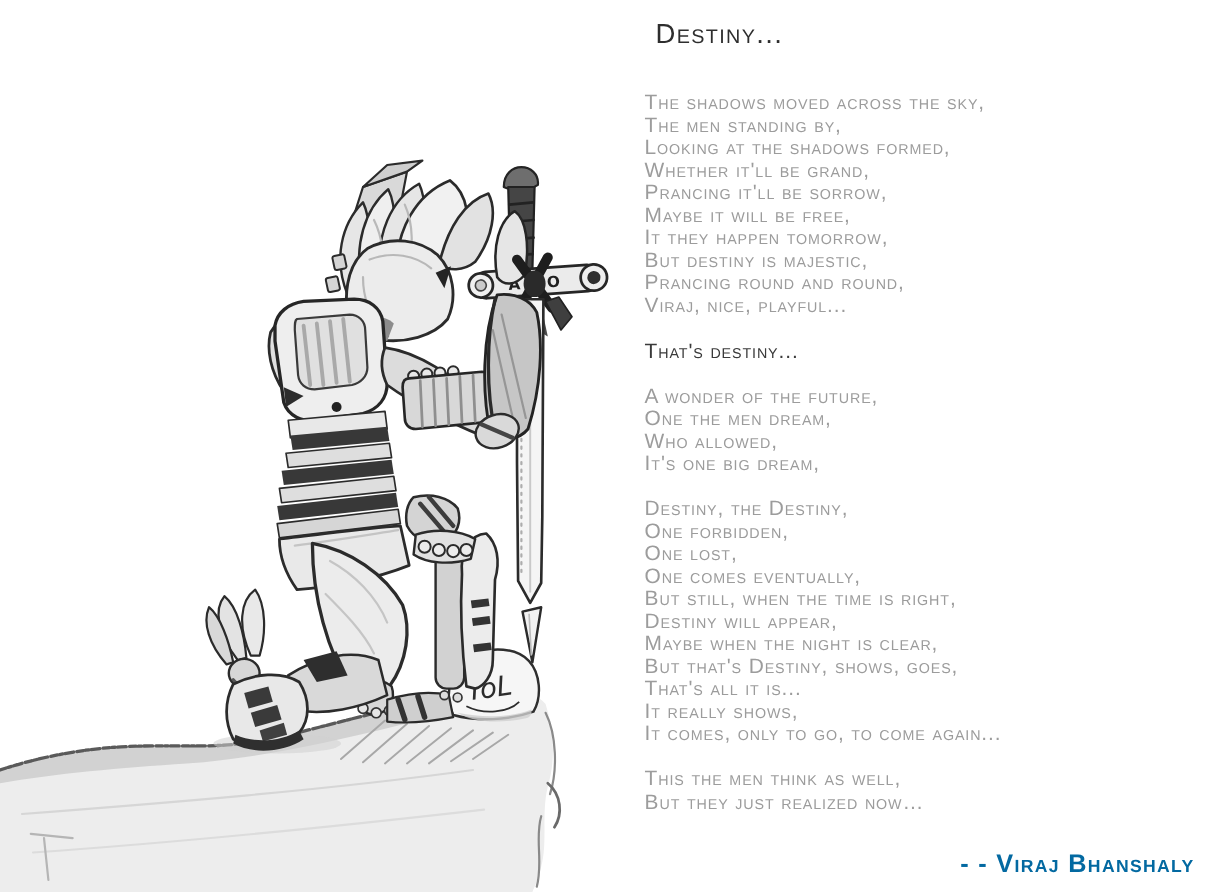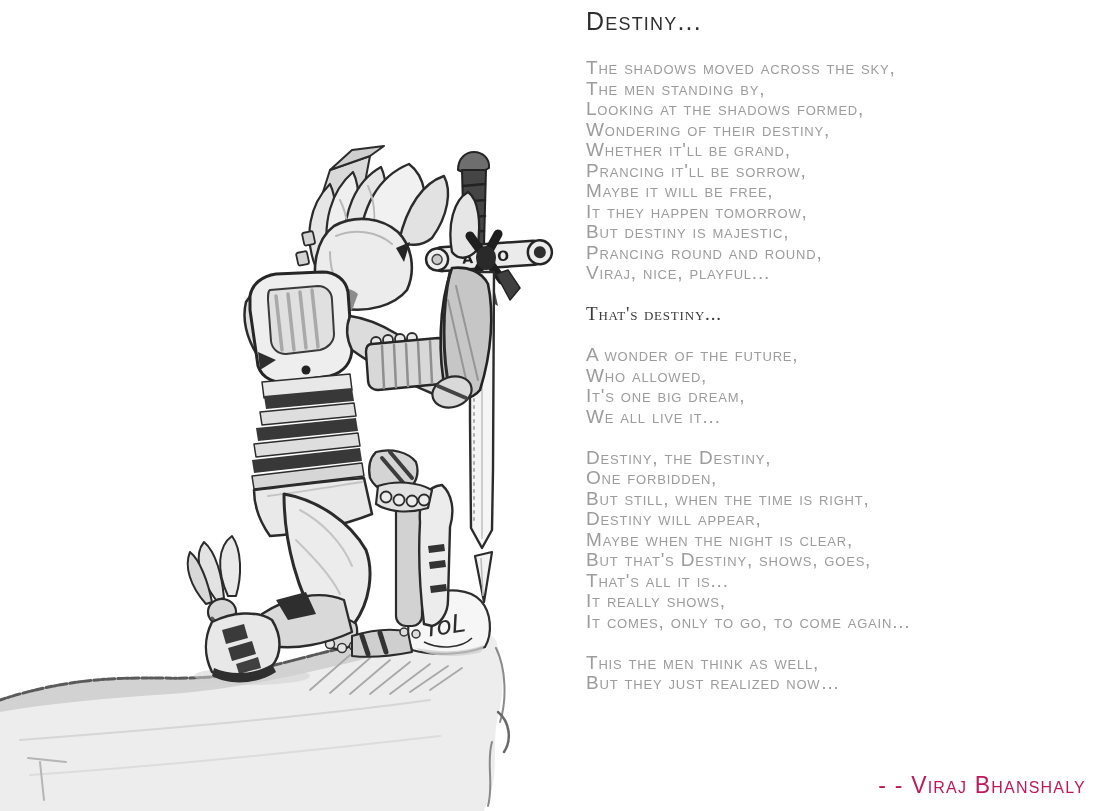--- a/index.html
+++ b/index.html
@@ -1,26 +1,26 @@
 <!DOCTYPE html>
 <html><head>
 <meta charset="utf-8">
 <style>
   html,body{margin:0;padding:0;background:#fff;}
   .page{position:relative;width:1100px;height:811px;background:#fff;overflow:hidden;
         font-family:"Liberation Sans",sans-serif;}
   .sketch{position:absolute;left:0;top:0;}
   .poem-col{position:absolute;left:586px;top:6px;width:505px;font-variant:small-caps;}
-  .title{font-size:25px;font-weight:400;color:#2e2e2e;letter-spacing:1.2px;margin:0;line-height:30px;}
+  .title{font-size:25px;font-weight:400;color:#2e2e2e;letter-spacing:1.2px;margin:10px;line-height:30px;}
   .stanza{margin:20.5px 0;font-size:19px;line-height:20.5px;color:#9c9c9c;letter-spacing:0.8px;font-weight:400;}
-  .stanza.first{margin-top:22px;}
+  .stanza.first{margin-top:38px;}
   .stanza .line{display:block;}
-  .interlude{color:#3a3a3a;font-family:Liberation Serif, serif;}
-  .signature{position:absolute;top:772px;right:14px;font-size:23px;color:#be185d;
-             letter-spacing:1.2px;font-variant:small-caps;font-weight:400;}
+  .interlude{color:#3a3a3a;}
+  .signature{position:absolute;top:772px;right:14px;font-size:23px;color:#0369a1;
+             letter-spacing:1.2px;font-variant:small-caps;font-weight:700;}
   svg text.handwriting{font-family:"DejaVu Sans",sans-serif;font-style:italic;}
   svg text.engraving{font-family:"DejaVu Sans",sans-serif;font-weight:bold;}
 </style>
 </head>
 <body>
 
 <div class="page">
 
   <svg class="sketch" width="585" height="811" viewBox="0 0 585 811">
 
@@ -209,44 +209,45 @@
     </g>
   </svg>
 
   <div class="poem-col">
     <h1 class="title">Destiny...</h1>
 
     <p class="stanza first">
       <span class="line">The shadows moved across the sky,</span>
       <span class="line">The men standing by,</span>
       <span class="line">Looking at the shadows formed,</span>
-      <span class="line">Wondering of their destiny,</span>
       <span class="line">Whether it'll be grand,</span>
       <span class="line">Prancing it'll be sorrow,</span>
       <span class="line">Maybe it will be free,</span>
       <span class="line">It they happen tomorrow,</span>
       <span class="line">But destiny is majestic,</span>
       <span class="line">Prancing round and round,</span>
       <span class="line">Viraj, nice, playful...</span>
     </p>
 
     <p class="stanza interlude">
       <span class="line">That's destiny...</span>
     </p>
 
     <p class="stanza">
       <span class="line">A wonder of the future,</span>
+      <span class="line">One the men dream,</span>
       <span class="line">Who allowed,</span>
       <span class="line">It's one big dream,</span>
-      <span class="line">We all live it...</span>
     </p>
 
     <p class="stanza">
       <span class="line">Destiny, the Destiny,</span>
       <span class="line">One forbidden,</span>
+      <span class="line">One lost,</span>
+      <span class="line">One comes eventually,</span>
       <span class="line">But still, when the time is right,</span>
       <span class="line">Destiny will appear,</span>
       <span class="line">Maybe when the night is clear,</span>
       <span class="line">But that's Destiny, shows, goes,</span>
       <span class="line">That's all it is...</span>
       <span class="line">It really shows,</span>
       <span class="line">It comes, only to go, to come again...</span>
     </p>
 
     <p class="stanza">

